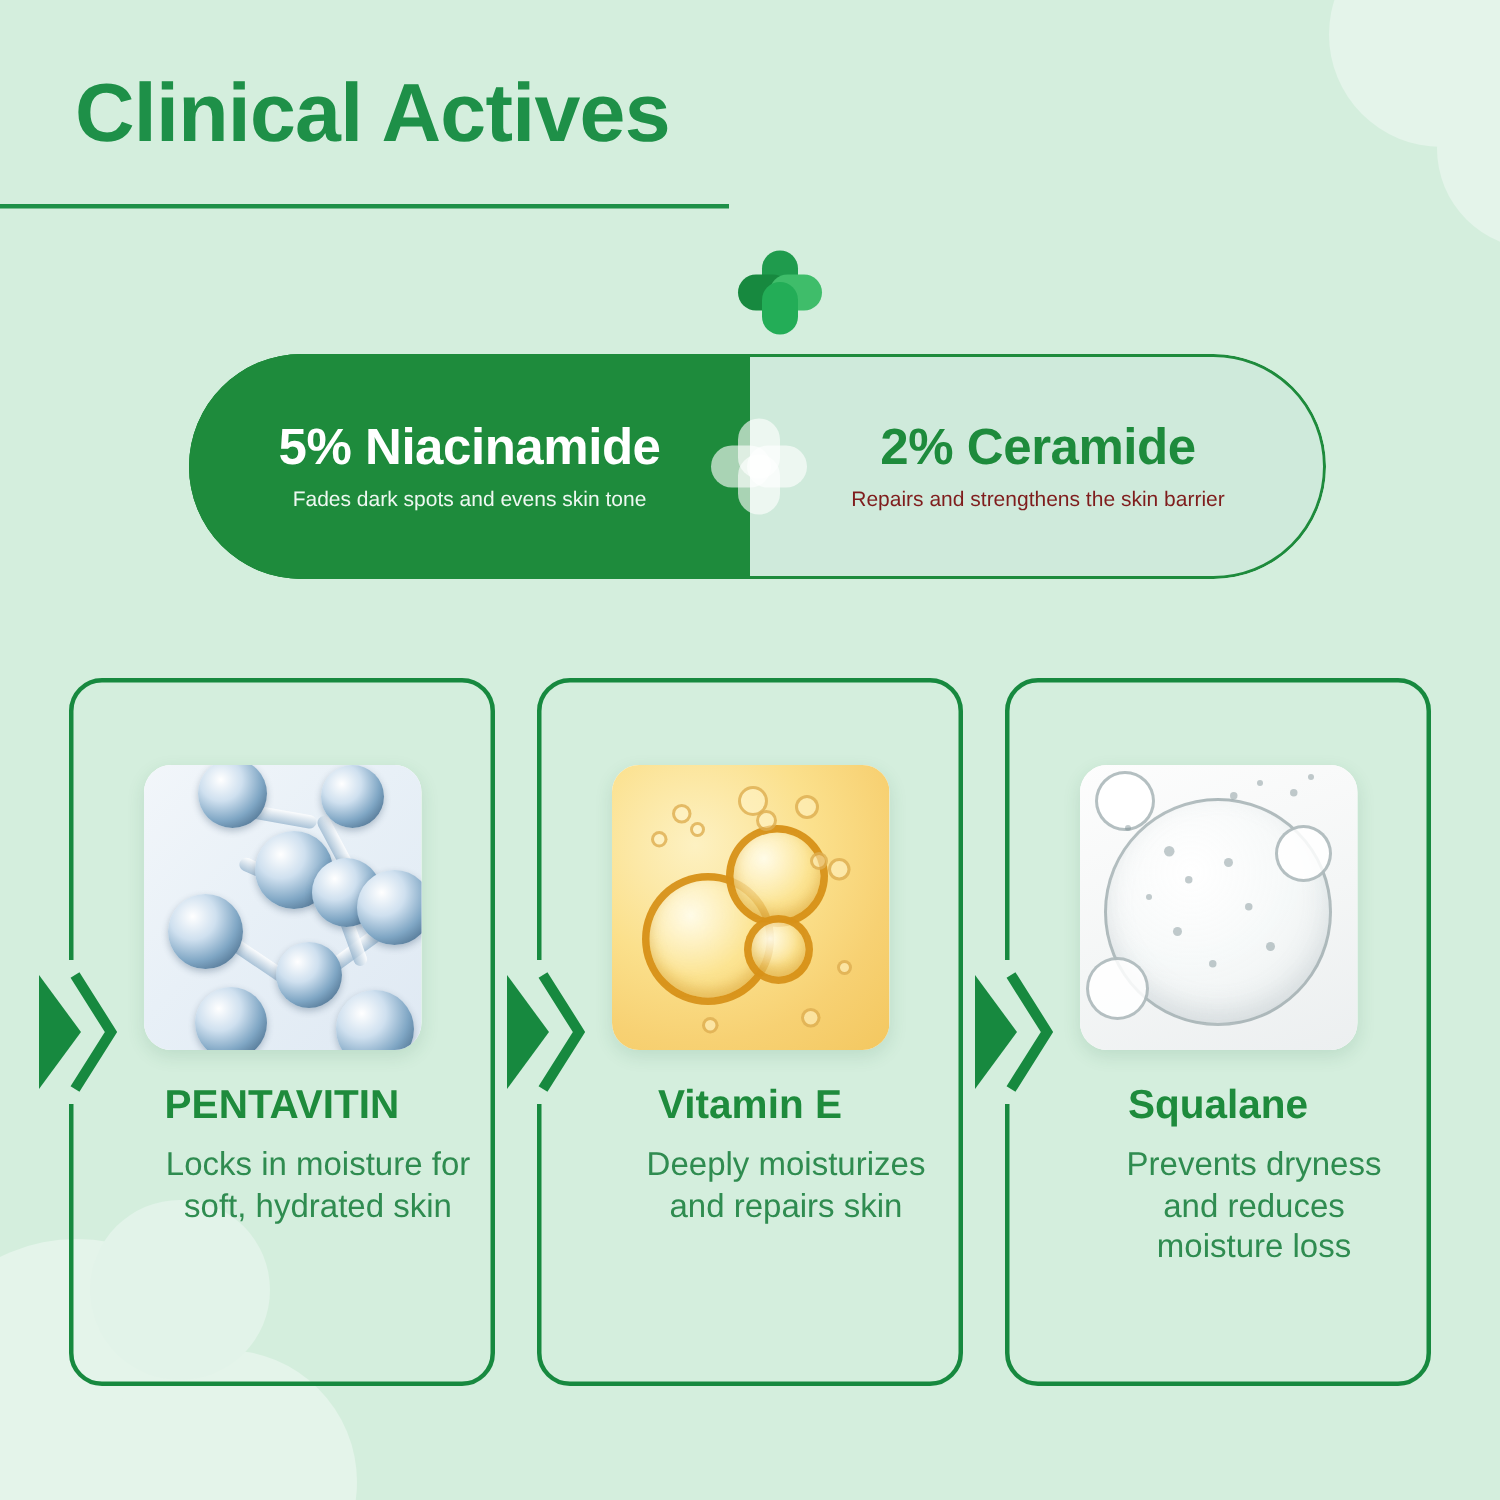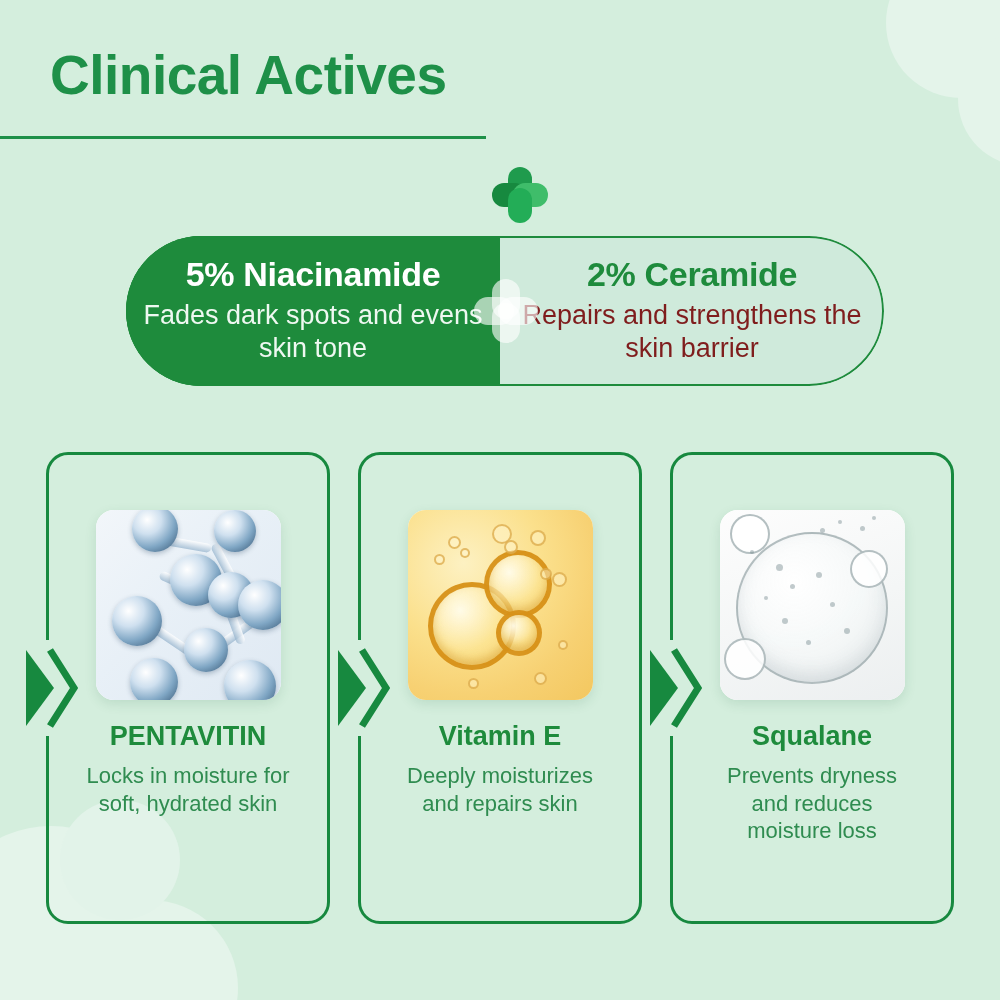--- a/index.html
+++ b/index.html
@@ -63,21 +63,21 @@
     background:#1e8b3c;
   }
   .half{
     position:absolute;top:0;height:100%;
     display:flex;flex-direction:column;align-items:center;justify-content:center;
     text-align:center;
   }
   .half-l{left:0;width:374px;}
   .half-r{left:374px;width:384px;}
   .pill-h{font-size:34px;font-weight:700;line-height:1.05;letter-spacing:-0.3px;}
-  .pill-s{font-size:27px;font-weight:400;line-height:1.22;margin-top:7px;}
+  .pill-s{font-size:14px;font-weight:400;line-height:1.22;margin-top:7px;}
   .half-l .pill-h{color:#ffffff;}
   .half-l .pill-s{color:#eef8f1;}
   .half-r .pill-h{color:#1e8b3c;}
   .half-r .pill-s{color:#7f1d1d;}
   .pill-plus{
     position:absolute;left:348px;top:43px;width:64px;height:64px;z-index:5;
   }
   .pill-plus i{background:rgba(255,255,255,0.62);}
 
   
@@ -111,21 +111,21 @@
   .thumb-inner{position:absolute;inset:0;}
 
   .card-title{
     position:absolute;left:0;top:270px;width:100%;
     text-align:center;font-size:27px;font-weight:700;color:#1e8b3c;
     letter-spacing:0px;line-height:1.1;
   }
   .card-desc{
     position:absolute;left:0;top:310px;width:100%;
     text-align:center;font-size:22px;font-weight:400;color:#2f8c50;
-    line-height:1.26;white-space:pre-line;
+    line-height:1.26;white-space:pre-line;padding-left:24px;
   }
 
   
   .art-mol{background:linear-gradient(135deg,#f2f6fa 0%,#e8f0f7 45%,#dfe9f3 100%);}
   .mol-node{
     position:absolute;border-radius:50%;
     background:radial-gradient(circle at 33% 30%, #ffffff 0%, #cfe0ef 32%, #7fa6c4 62%, #2f4f6d 100%);
     box-shadow:0 2px 5px rgba(40,70,100,0.3);
   }
   .mol-bond{

